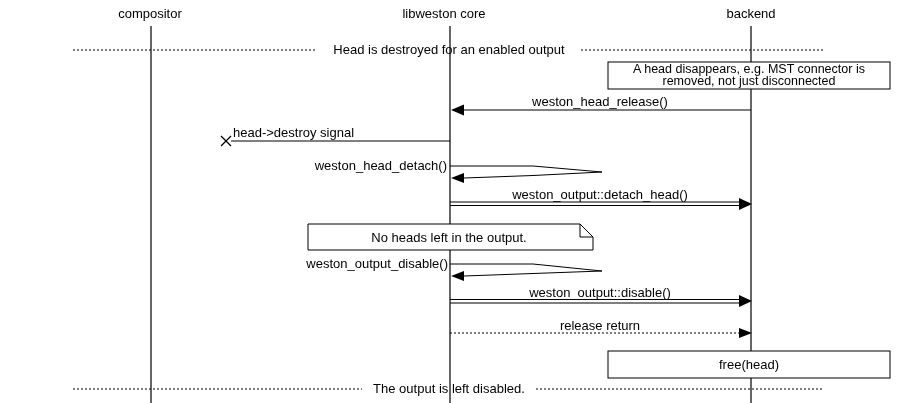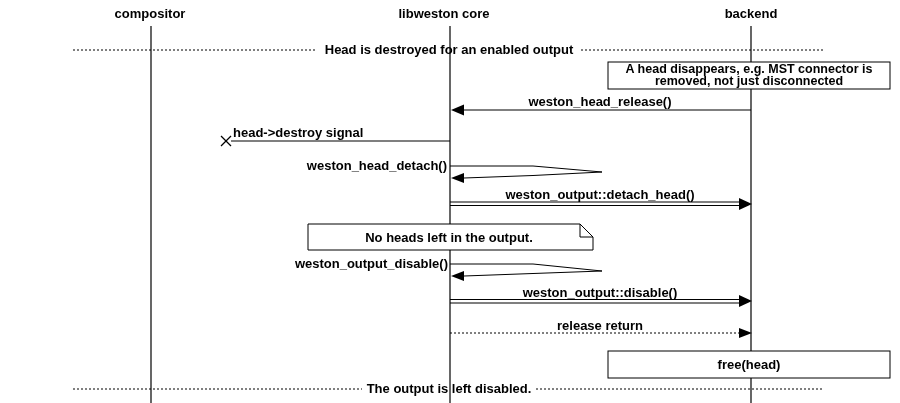--- a/index.html
+++ b/index.html
@@ -7,21 +7,20 @@
     padding: 0;
     background: #ffffff;
     font-family: "Liberation Sans", sans-serif;
   }
   .canvas {
     position: relative;
     width: 900px;
     height: 403px;
     background: #ffffff;
     overflow: hidden;
-    font-weight: bold;
   }
   svg text {
     font-family: "Liberation Sans", sans-serif;
     fill: #000000;
   }
   .participant-label { font-size: 13px; }
   .msg-label { font-size: 13px; }
   .divider-label { font-size: 13px; }
   .note-label { font-size: 12.5px; }
 </style>

